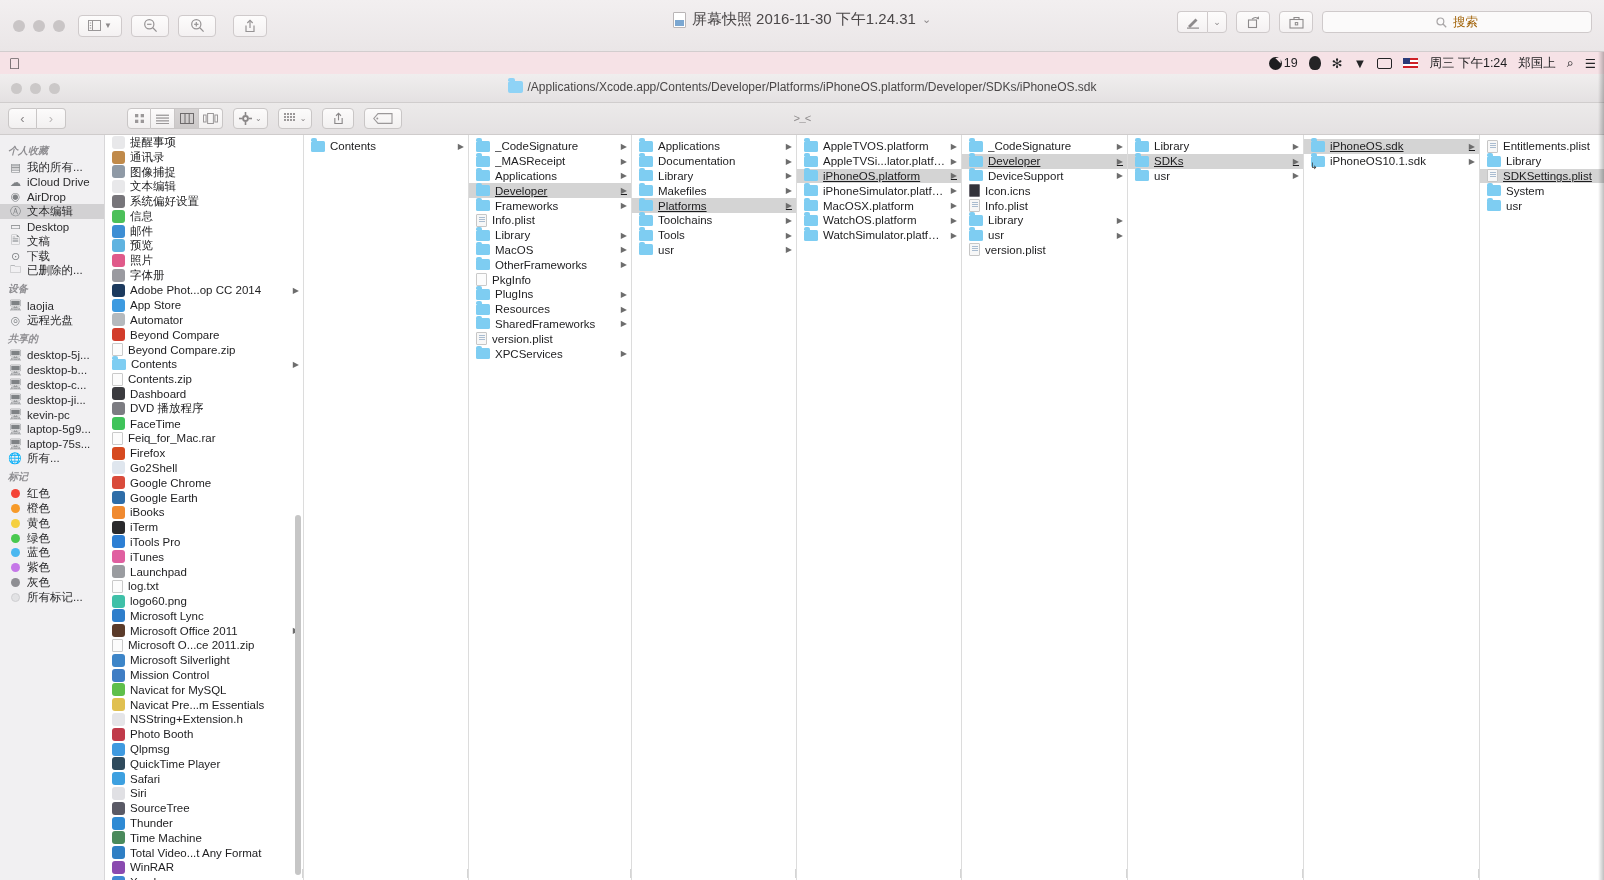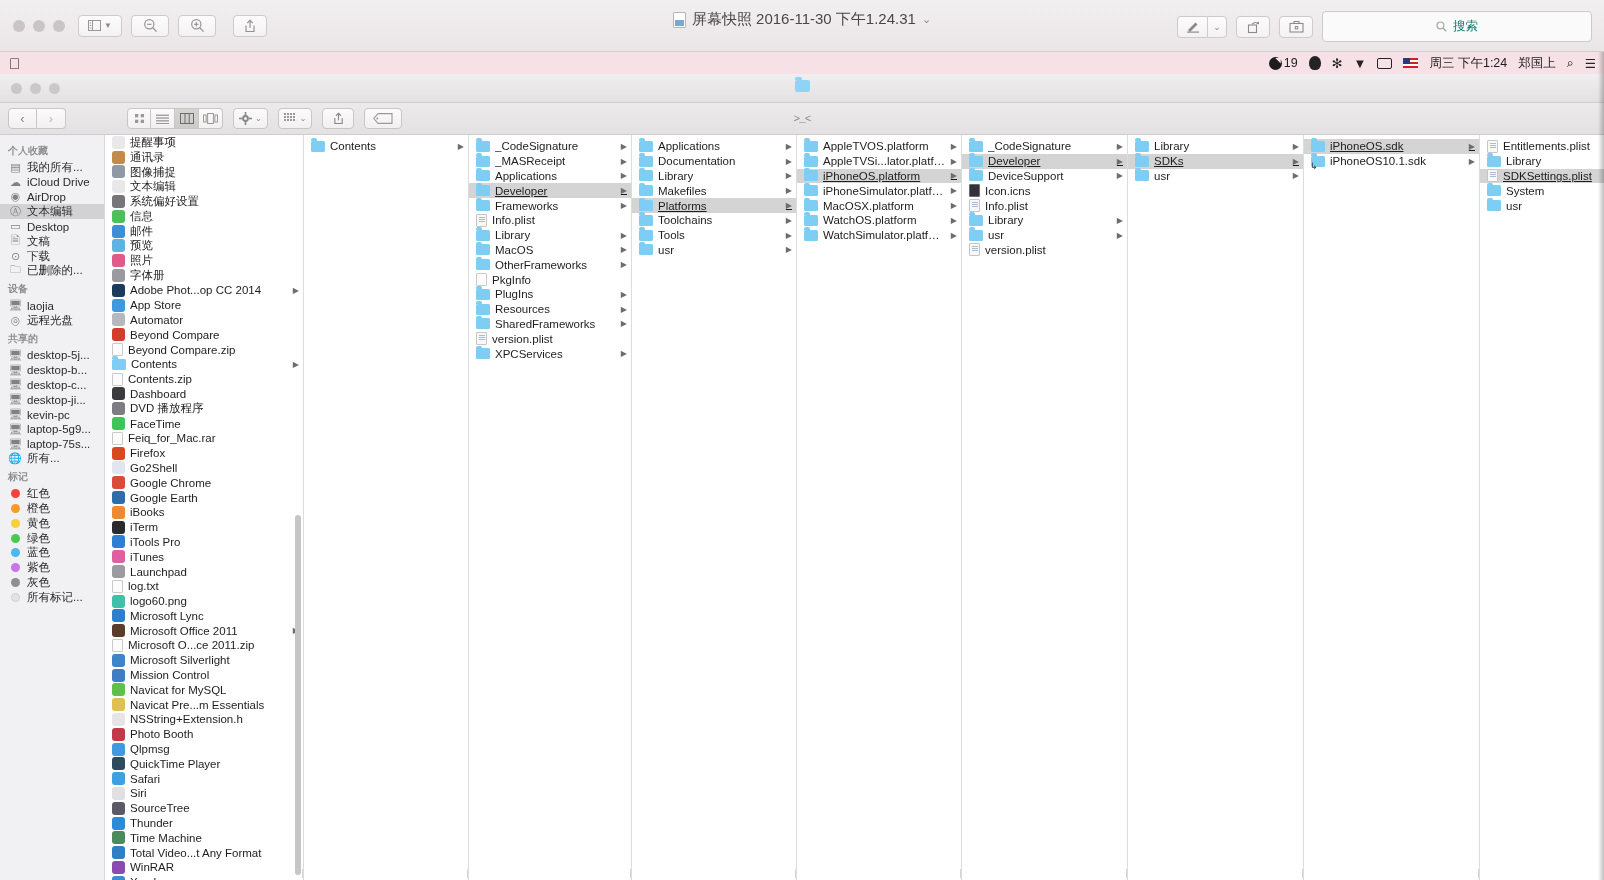--- a/index.html
+++ b/index.html
@@ -47,23 +47,23 @@
   .pv-title .doc-ico:after{
     content:""; position:absolute; left:1px; bottom:1px; width:9px;height:6px;
     background:#7ba7d1;
   }
   .pv-title .chev { font-size:11px; color:#8d8a8b; }
 
   .pv-right { position:absolute; right:12px; top:11px; display:flex; align-items:center; gap:9px; }
   .pv-markup { width:30px; border-top-right-radius:0; border-bottom-right-radius:0; border-right:none;}
   .pv-markup-chev { width:20px; border-top-left-radius:0; border-bottom-left-radius:0; font-size:9px;}
   .pv-search {
-    width:270px; height:31px; border:1px solid #cfcacb; border-radius:4px;
+    width:270px; height:22px; border:1px solid #cfcacb; border-radius:4px;
     background:#fbfafa; display:flex; align-items:center; justify-content:center; gap:6px;
-    font-size:12.5px; color:#0f766e;
+    font-size:12.5px; color:#a16207;
   }
 
   
   .shot { position:absolute; top:52px; left:0; width:1604px; height:828px; background:#fff; }
 
   
   .menubar {
     height:22px; background:#f6e2e6;
     display:flex; align-items:center; font-size:13px; color:#1d1d1f;
     padding-left:9px; position:relative;
@@ -140,21 +140,21 @@
     font-size:11px;color:#8d8a8b;letter-spacing:-1px;font-family:"Liberation Mono",monospace;
   }
 
   
   .finder-body{ display:flex; height:745px; }
 
   .sidebar{
     width:105px; background:#f1f0f2; border-right:1px solid #d8d7d9;
     padding-top:5px; font-size:11.5px; color:#2b2b2d; overflow:hidden;
   }
-  .sb-header{ font-size:10px; color:#8f8e92; padding:4px 0 2px 8px; font-weight:bold;}
+  .sb-header{ font-size:10px; color:#8f8e92; padding:4px 0 2px 8px; font-weight:bold;font-style:italic;}
   .sb-item{
     height:14.8px; display:flex; align-items:center; gap:5px; padding-left:9px;
     white-space:nowrap; overflow:hidden;
   }
   .sb-item.selected{ background:#d2d1d3; }
   .sb-ico{ width:13px; height:13px; flex:none; display:flex;align-items:center;justify-content:center;
            font-size:11px; color:#7f8285; }
   .sb-label{ overflow:hidden; text-overflow:ellipsis; }
   .dotico{ width:9px;height:9px;border-radius:50%; }
 
@@ -325,20 +325,21 @@
     <div class="finder">
 
       <div class="finder-titlebar">
         <div class="f-traffic">
           <div class="f-dot"></div>
           <div class="f-dot"></div>
           <div class="f-dot"></div>
         </div>
         <div class="f-path">
           <span class="folder-mini"></span>
+          <span>/Applications/Xcode.app/Contents/Developer/Platforms/iPhoneOS.platform/Developer/SDKs/iPhoneOS.sdk</span>
         </div>
       </div>
 
       <div class="finder-toolbar">
         <div class="tb-nav">
           <div>
               <span>‹</span>
             </div>
           <div>
               <span>›</span>

